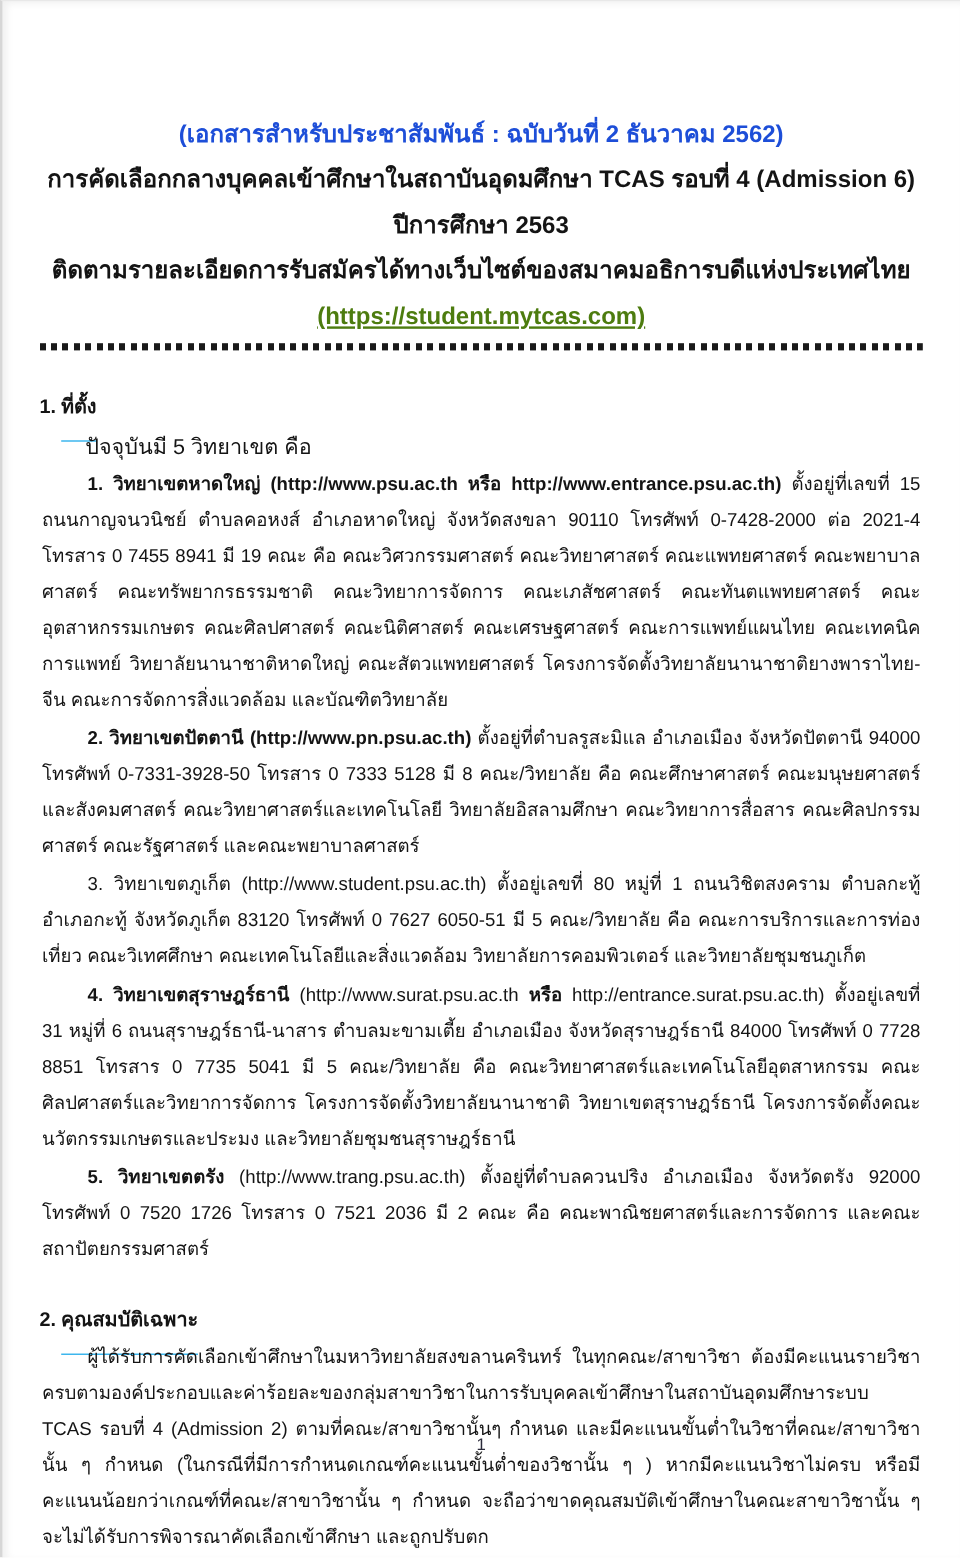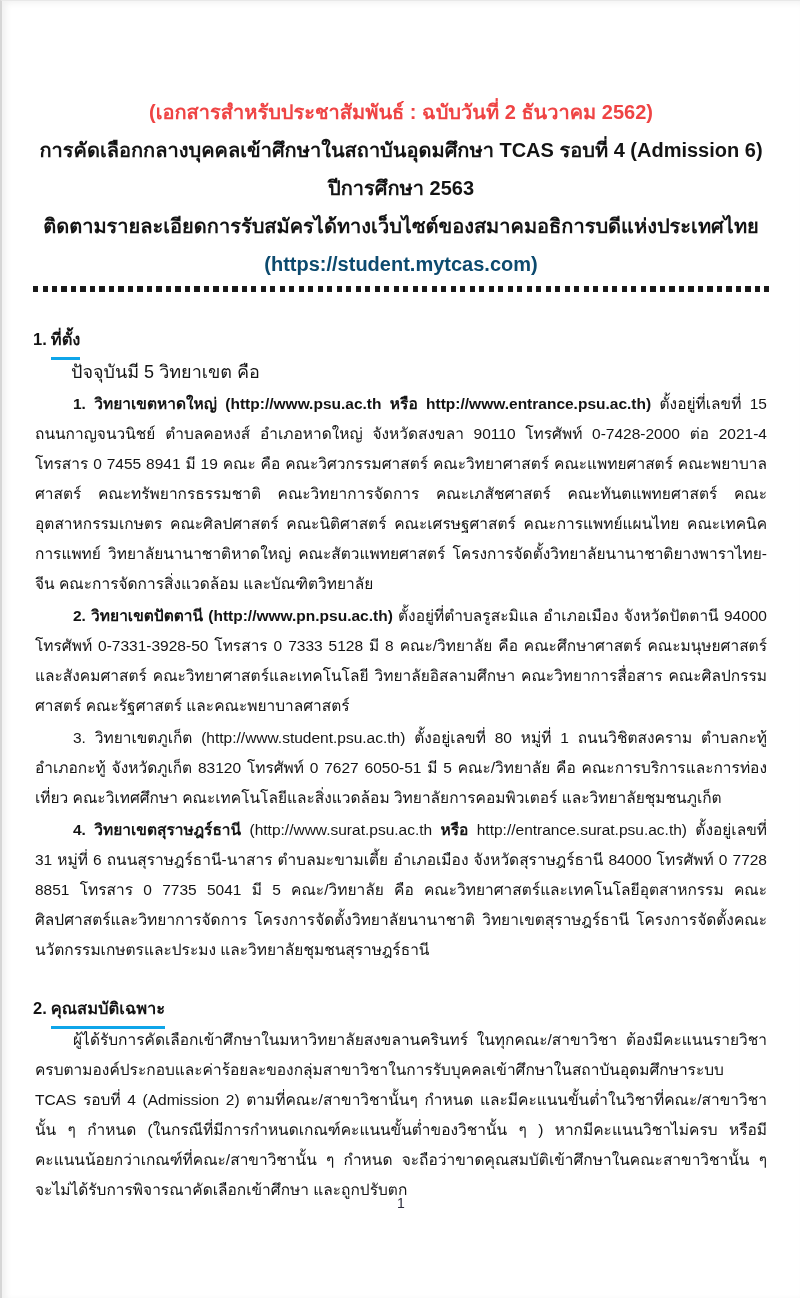--- a/index.html
+++ b/index.html
@@ -22,42 +22,43 @@
   }
   .content {
     padding: 92px 31px 0 31px;
   }
   .header {
     text-align: center;
     font-weight: 700;
     font-size: 20px;
     line-height: 38px;
   }
-  .header .notice { color: #ef4444; }
+  .header .notice { color: #1d4ed8; }
   .header .link-line a,
   .header .link-line span.link {
-    color: #0c4a6e;
+    color: #4d7c0f;
+    text-decoration: underline;
     text-decoration-thickness: 2px;
     text-underline-offset: 2px;
     cursor: pointer;
   }
   .dotted {
     margin-top: 3px;
     height: 6px;
     background-image: repeating-linear-gradient(to right, #1a1a1a 0px, #1a1a1a 5px, transparent 5px, transparent 9.5px);
   }
   .sec-heading {
     margin: 32px 0 0 0;
     font-size: 16.5px;
     font-weight: 700;
     line-height: 30px;
   }
   .sec-heading .u {
-    border-bottom: 3px solid #0ea5e9;
-    padding-bottom: 9px;
+    border-bottom: 1px solid #0ea5e9;
+    padding-bottom: 19px;
   }
   .sec-heading .num { margin-right: 4px; }
   p.body {
     margin: 2px;
     font-size: 15.5px;
     line-height: 30px;
     text-align: justify;
   }
   p.intro {
     margin: 3px 0 0 0;
@@ -100,20 +101,21 @@
     <h2 class="sec-heading">
       <span class="num">1.</span><span class="u">ที่ตั้ง</span>
     </h2>
 
     <p class="intro">ปัจจุบันมี  5  วิทยาเขต คือ</p>
 
     <p class="body campus"><span style="font-weight: 700;">1.  วิทยาเขตหาดใหญ่  (http://www.psu.ac.th  หรือ  http://www.entrance.psu.ac.th)</span><span> ตั้งอยู่ที่เลขที่ 15 ถนนกาญจนวนิชย์ ตำบลคอหงส์ อำเภอหาดใหญ่ จังหวัดสงขลา 90110 โทรศัพท์ 0-7428-2000 ต่อ 2021-4 โทรสาร 0 7455 8941  มี 19 คณะ คือ คณะวิศวกรรมศาสตร์ คณะวิทยาศาสตร์ คณะแพทยศาสตร์ คณะพยาบาลศาสตร์ คณะทรัพยากรธรรมชาติ คณะวิทยาการจัดการ คณะเภสัชศาสตร์ คณะทันตแพทยศาสตร์ คณะอุตสาหกรรมเกษตร คณะศิลปศาสตร์ คณะนิติศาสตร์ คณะเศรษฐศาสตร์ คณะการแพทย์แผนไทย คณะเทคนิคการแพทย์ วิทยาลัยนานาชาติหาดใหญ่ คณะสัตวแพทยศาสตร์ โครงการจัดตั้งวิทยาลัยนานาชาติยางพาราไทย-จีน คณะการจัดการสิ่งแวดล้อม และบัณฑิตวิทยาลัย</span></p>
     <p class="body campus"><span style="font-weight: 700;">2.  วิทยาเขตปัตตานี  (http://www.pn.psu.ac.th)</span><span> ตั้งอยู่ที่ตำบลรูสะมิแล อำเภอเมือง จังหวัดปัตตานี 94000 โทรศัพท์ 0-7331-3928-50 โทรสาร 0 7333 5128 มี 8 คณะ/วิทยาลัย คือ  คณะศึกษาศาสตร์  คณะมนุษยศาสตร์และสังคมศาสตร์  คณะวิทยาศาสตร์และเทคโนโลยี  วิทยาลัยอิสลามศึกษา  คณะวิทยาการสื่อสาร  คณะศิลปกรรมศาสตร์ คณะรัฐศาสตร์ และคณะพยาบาลศาสตร์</span></p>
     <p class="body campus"><span style="font-weight: 400;">3.  วิทยาเขตภูเก็ต </span><span>(http://www.student.psu.ac.th)</span><span> ตั้งอยู่เลขที่ 80 หมู่ที่ 1 ถนนวิชิตสงคราม ตำบลกะทู้ อำเภอกะทู้ จังหวัดภูเก็ต 83120 โทรศัพท์ 0 7627 6050-51 มี 5 คณะ/วิทยาลัย คือ คณะการบริการและการท่องเที่ยว คณะวิเทศศึกษา คณะเทคโนโลยีและสิ่งแวดล้อม วิทยาลัยการคอมพิวเตอร์ และวิทยาลัยชุมชนภูเก็ต</span></p>
     <p class="body campus"><span style="font-weight: 700;">4.  วิทยาเขตสุราษฎร์ธานี </span><span>(http://www.surat.psu.ac.th </span><span style="font-weight: 700;">หรือ</span><span> http://entrance.surat.psu.ac.th)</span><span> ตั้งอยู่เลขที่ 31 หมู่ที่ 6 ถนนสุราษฎร์ธานี-นาสาร ตำบลมะขามเตี้ย อำเภอเมือง จังหวัดสุราษฎร์ธานี 84000 โทรศัพท์ 0 7728 8851 โทรสาร 0 7735 5041 มี 5 คณะ/วิทยาลัย คือ คณะวิทยาศาสตร์และเทคโนโลยีอุตสาหกรรม คณะศิลปศาสตร์และวิทยาการจัดการ โครงการจัดตั้งวิทยาลัยนานาชาติ วิทยาเขตสุราษฎร์ธานี โครงการจัดตั้งคณะนวัตกรรมเกษตรและประมง และวิทยาลัยชุมชนสุราษฎร์ธานี</span></p>
+    <p class="body campus"><span style="font-weight: 700;">5.  วิทยาเขตตรัง </span><span>(http://www.trang.psu.ac.th)</span><span>  ตั้งอยู่ที่ตำบลควนปริง อำเภอเมือง จังหวัดตรัง 92000  โทรศัพท์ 0 7520 1726   โทรสาร 0 7521 2036  มี 2 คณะ คือ คณะพาณิชยศาสตร์และการจัดการ และคณะสถาปัตยกรรมศาสตร์</span></p>
 
     <h2 class="sec-heading sec2-gap">
       <span class="num">2.</span><span class="u">คุณสมบัติเฉพาะ</span>
     </h2>
 
     <p class="body para">ผู้ได้รับการคัดเลือกเข้าศึกษาในมหาวิทยาลัยสงขลานครินทร์ ในทุกคณะ/สาขาวิชา ต้องมีคะแนนรายวิชาครบตามองค์ประกอบและค่าร้อยละของกลุ่มสาขาวิชาในการรับบุคคลเข้าศึกษาในสถาบันอุดมศึกษาระบบ TCAS  รอบที่ 4 (Admission 2) ตามที่คณะ/สาขาวิชานั้นๆ กำหนด  และมีคะแนนขั้นต่ำในวิชาที่คณะ/สาขาวิชา นั้น ๆ กำหนด  (ในกรณีที่มีการกำหนดเกณฑ์คะแนนขั้นต่ำของวิชานั้น ๆ )  หากมีคะแนนวิชาไม่ครบ หรือมีคะแนนน้อยกว่าเกณฑ์ที่คณะ/สาขาวิชานั้น ๆ กำหนด จะถือว่าขาดคุณสมบัติเข้าศึกษาในคณะสาขาวิชานั้น ๆ   จะไม่ได้รับการพิจารณาคัดเลือกเข้าศึกษา และถูกปรับตก</p>
 
   </div>
 
   <div class="page-number">1</div>

